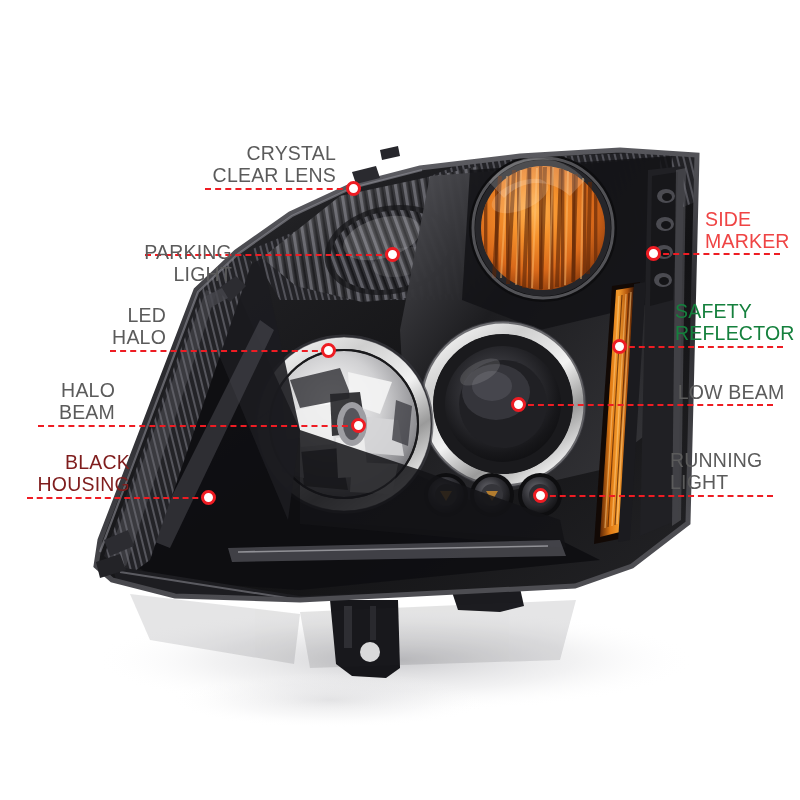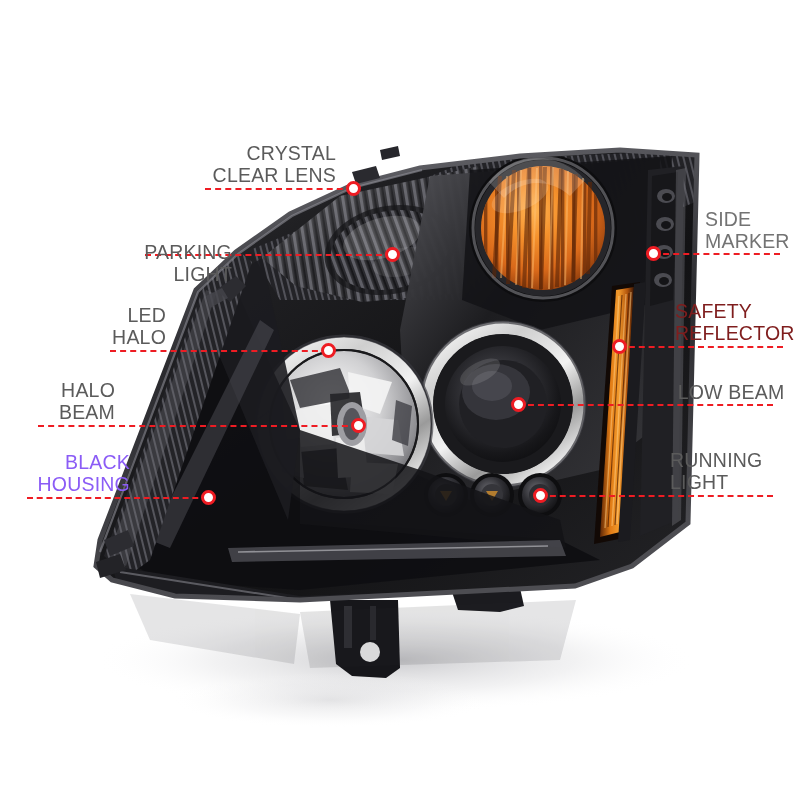--- a/index.html
+++ b/index.html
@@ -359,29 +359,29 @@
       <div class="dot" style="left: 392px; top: 254px; border-color: rgb(238, 28, 35);"></div>
       <div class="leader" style="left: 110px; top: 350px; width: 218px; border-top-color: rgb(238, 28, 35);"></div>
       <div class="callout-label left" style="color: rgb(91, 91, 91); top: 304px; left: 0px; width: 166px; text-align: right;">LED
 HALO</div>
       <div class="dot" style="left: 328px; top: 350px; border-color: rgb(238, 28, 35);"></div>
       <div class="leader" style="left: 38px; top: 425px; width: 320px; border-top-color: rgb(238, 28, 35);"></div>
       <div class="callout-label left" style="color: rgb(91, 91, 91); top: 379px; left: 0px; width: 115px;">HALO
 BEAM</div>
       <div class="dot" style="left: 358px; top: 425px; border-color: rgb(238, 28, 35);"></div>
       <div class="leader" style="left: 27px; top: 497px; width: 181px; border-top-color: rgb(238, 28, 35);"></div>
-      <div class="callout-label left" style="color: #8b5cf6; top: 451px; left: 0px; width: 130px;">BLACK
+      <div class="callout-label left" style="color: #7f1d1d; top: 451px; left: 0px; width: 130px;">BLACK
 HOUSING</div>
       <div class="dot" style="left: 208px; top: 497px; border-color: rgb(238, 28, 35);"></div>
       <div class="leader" style="left: 653px; top: 253px; width: 127px; border-top-color: rgb(238, 28, 35);"></div>
-      <div class="callout-label right" style="color: #737373; top: 208px; left: 705px; width: 95px;">SIDE
+      <div class="callout-label right" style="color: #ef4444; top: 208px; left: 705px; width: 95px;">SIDE
 MARKER</div>
       <div class="dot" style="left: 653px; top: 253px; border-color: rgb(238, 28, 35);"></div>
       <div class="leader" style="left: 619px; top: 346px; width: 164px; border-top-color: rgb(238, 28, 35);"></div>
-      <div class="callout-label right" style="color: #7f1d1d; top: 300px; left: 675px; width: 125px;">SAFETY
+      <div class="callout-label right" style="color: #15803d; top: 300px; left: 675px; width: 125px;">SAFETY
 REFLECTOR</div>
       <div class="dot" style="left: 619px; top: 346px; border-color: rgb(238, 28, 35);"></div>
       <div class="leader" style="left: 518px; top: 404px; width: 255px; border-top-color: rgb(238, 28, 35);"></div>
       <div class="callout-label right" style="color: rgb(91, 91, 91); top: 381px; left: 662px; width: 138px; text-align: center;">LOW BEAM</div>
       <div class="dot" style="left: 518px; top: 404px; border-color: rgb(238, 28, 35);"></div>
       <div class="leader" style="left: 540px; top: 495px; width: 233px; border-top-color: rgb(238, 28, 35);"></div>
       <div class="callout-label right" style="color: rgb(91, 91, 91); top: 449px; left: 670px; width: 130px;">RUNNING
 LIGHT</div>
       <div class="dot" style="left: 540px; top: 495px; border-color: rgb(238, 28, 35);"></div>
     </div>

